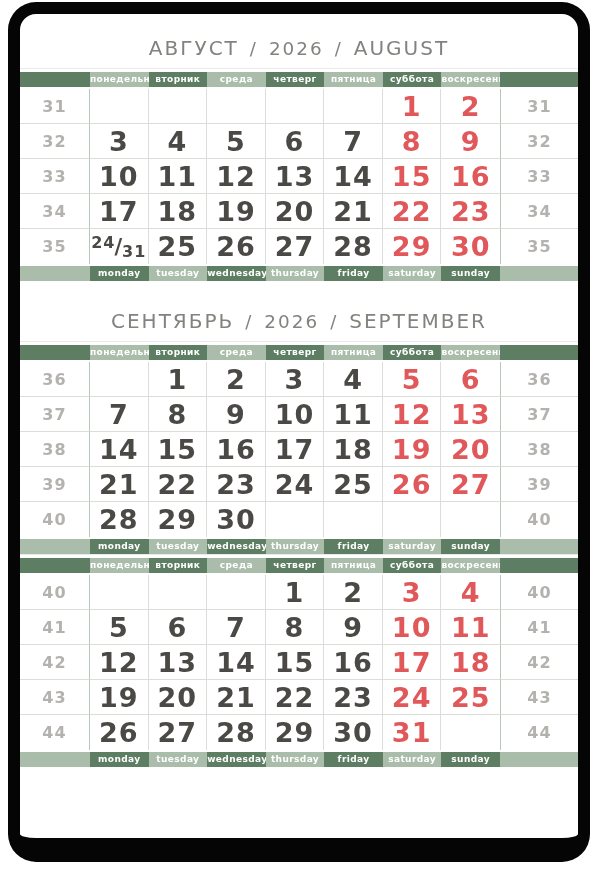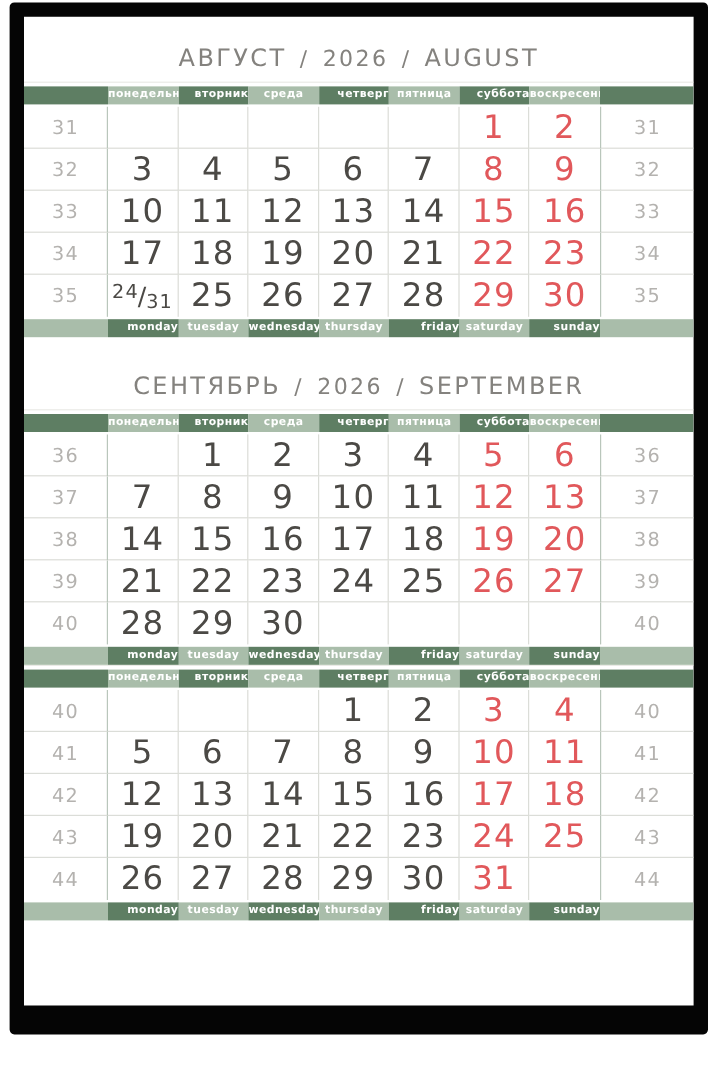--- a/index.html
+++ b/index.html
@@ -12,21 +12,21 @@
     font-family:"DejaVu Sans", sans-serif;
     -webkit-font-smoothing:antialiased;
   }
   #card{
     box-sizing:border-box;
     margin:2px 10px 0 8px;
     height:860px;
     background:#fff;
     border:12px solid #050505;
     border-bottom-width:24px;
-    border-radius:4px;
+    border-radius:28px;
     overflow:hidden;
   }
   .month{display:block;}
   .month-title{
     text-align:center;
     font-size:20px;
     letter-spacing:2px;
     color:var(--title);
     margin:22px 0 8px 0;
     white-space:nowrap;
@@ -38,23 +38,23 @@
   .band, .cal-grid{
     display:grid;
     grid-template-columns:70px repeat(7,1fr) 78px;
   }
   .band{height:15px;}
   .band .bcell{
     font-size:9px;font-weight:bold;color:#fff;
     text-align:center;line-height:15px;letter-spacing:.4px;
     overflow:hidden;white-space:nowrap;
   }
-  .bcell.dk{background:var(--dark);text-align:right;}
+  .bcell.dk{background:var(--dark);}
   .bcell.lt{background:var(--light);}
-  .cal-grid{margin:2px 0;}
+  .cal-grid{margin:2px 0;font-weight:bold;}
   .cell{
     height:35px;
     box-sizing:border-box;
     display:flex;align-items:center;justify-content:center;
     border-bottom:1px solid var(--gridline);
   }
   .cell.lastrow{border-bottom:none;}
   .wk{
     color:var(--weeknum);font-size:16px;letter-spacing:1px;
   }

